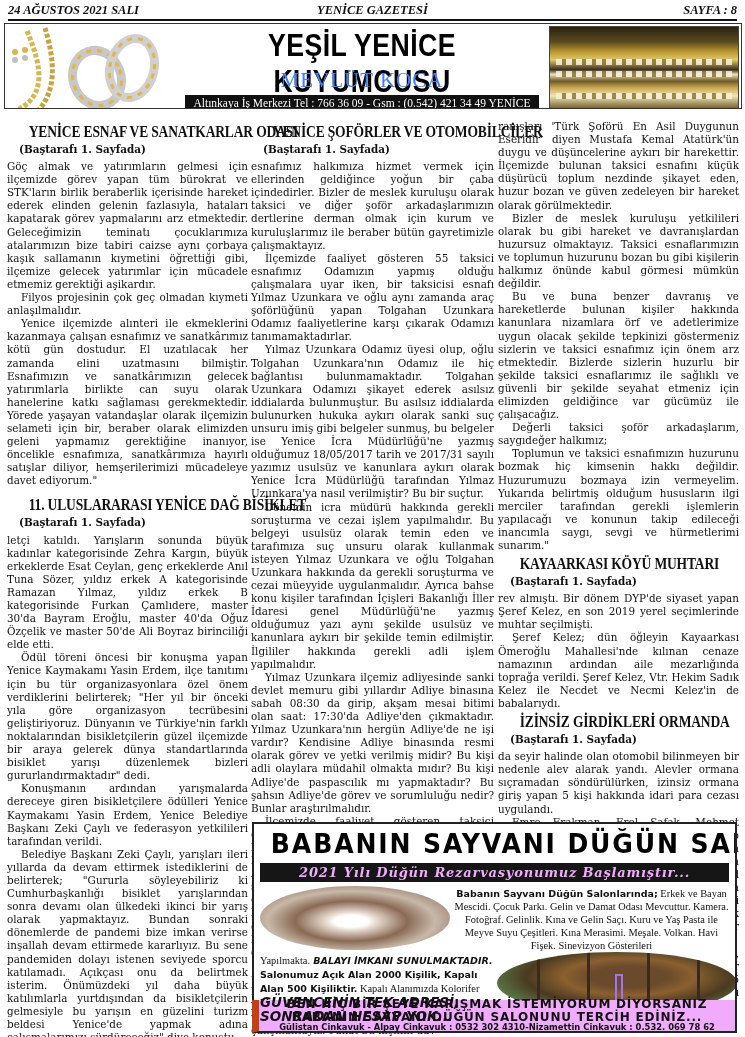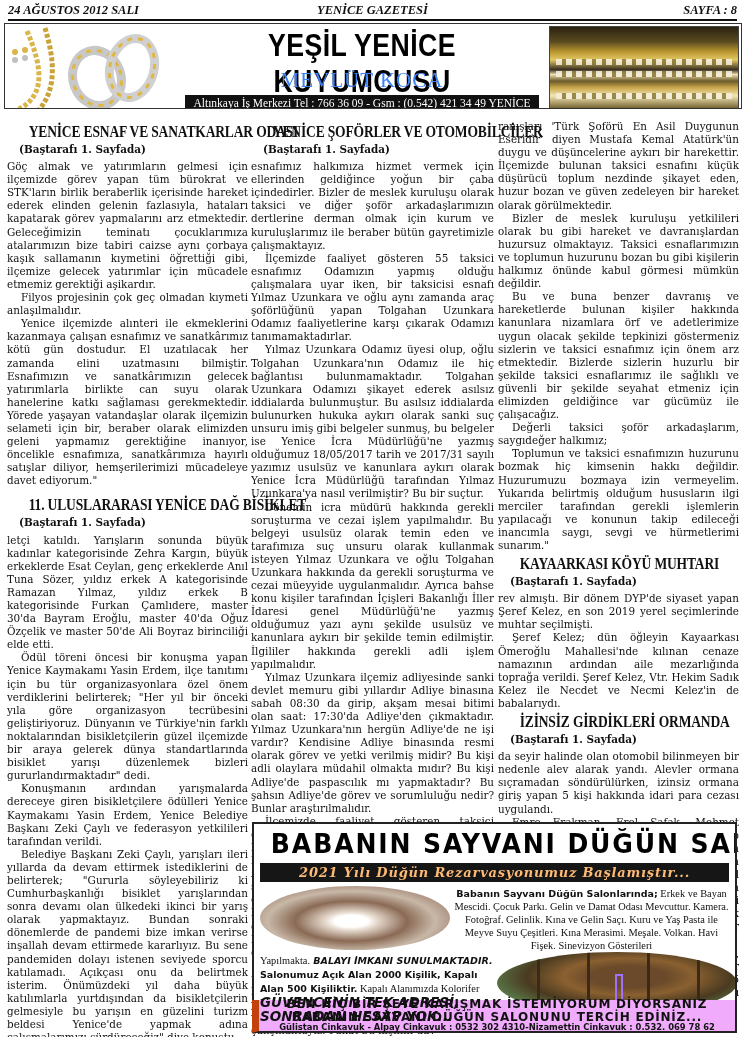--- a/index.html
+++ b/index.html
@@ -37,41 +37,41 @@
   .col p.noindent { text-indent: 0; }
   .headline { font-family: "Liberation Serif", serif; font-size: 16.5px; line-height: 20px; text-align: center;
     transform: scaleX(0.82); transform-origin: center; white-space: nowrap; letter-spacing: -0.2px; margin: 2px 0 1px; }
   .contd { font-weight: bold; font-size: 10.4px; margin: 1px 0 4px 12px; text-indent: 0 !important; }
   .sep { height: 6px; }
 
   
   .botad { position: absolute; left: 252px; top: 822px; width: 485px; height: 211px; border: 2px solid #222; background: #fff; overflow: hidden; }
   .ad-title { position: absolute; left: 0; right: 0; top: 4px; text-align: center; font-family: "DejaVu Sans", sans-serif;
     font-weight: bold; font-size: 27px; letter-spacing: 2px; color: #000; transform: scaleX(0.93); white-space: nowrap; }
-  .ad-band { position: absolute; left: 6px; right: 6px; top: 39px; height: 19px; background: #161616; color: #fdba74;
+  .ad-band { position: absolute; left: 6px; right: 6px; top: 39px; height: 19px; background: #161616; color: #f0abfc;
     font-family: "DejaVu Serif", serif; font-weight: bold; font-style: italic; font-size: 13px; line-height: 19px; text-align: center; letter-spacing: 0.8px; white-space: nowrap; }
   .wed-photo { position: absolute; left: 6px; top: 62px; width: 190px; height: 64px; border-radius: 50%;
     background: radial-gradient(ellipse at 48% 55%, #ffffff 0 12%, #e8dcd0 18%, #8a6a55 40%, #c8b8a8 60%, #a08070 80%, #ffffff 100%); }
   .hall-photo { position: absolute; left: 243px; top: 128px; width: 240px; height: 62px; border-radius: 50%;
     background: radial-gradient(ellipse at 55% 40%, #6a4a2a 0 20%, #8a6030 35%, #4a3a20 55%, #5a7a4a 75%, #c0a070 95%); overflow: hidden; }
   .hall-photo .beam { position: absolute; top: 0; width: 3px; height: 100%; background: #3a2a1a; }
   .hall-photo .neon { position: absolute; left: 118px; top: 22px; width: 8px; height: 30px; border: 2px solid #a070ff; }
   .ad-text1 { position: absolute; left: 200px; right: 6px; top: 63px; font-family: "Liberation Serif", serif; font-size: 10.4px; line-height: 13px; text-align: center; }
   .ad-text1 b { font-family: "DejaVu Sans", sans-serif; font-size: 9.5px; }
   .ad-text2 { position: absolute; left: 6px; top: 130px; width: 240px; font-family: "Liberation Serif", serif; font-size: 10.4px; line-height: 14px; }
   .ad-text2 .bi { font-family: "DejaVu Sans", sans-serif; font-weight: bold; font-style: italic; font-size: 9.5px; }
   .ad-text2 .bs { font-family: "DejaVu Sans", sans-serif; font-weight: bold; font-size: 9.5px; }
   .ad-slogan { position: absolute; left: 6px; top: 171px; font-family: "DejaVu Sans", sans-serif; font-weight: bold; font-style: italic; font-size: 13.5px; line-height: 14px; }
   .ad-slogan, .ad-foot1 { z-index: 2; }
 </style>
 </head>
 <body>
 
 <div class="runhead">
-  <span>24 AĞUSTOS 2012 SALI</span>
+  <span>24 AĞUSTOS 2021 SALI</span>
   <span class="center">YENİCE GAZETESİ</span>
   <span>SAYFA : 8</span>
 </div>
 
 <div class="topad">
   <svg class="jewel" viewBox="0 0 170 86">
     <g>
       <path d="M20 5 C 35 40, 40 70, 10 84" stroke="#d9b54a" stroke-width="5" fill="none" stroke-dasharray="4 2"></path>
       <path d="M38 2 C 48 35, 50 65, 30 86" stroke="#c9a33a" stroke-width="5" fill="none" stroke-dasharray="4 2"></path>
       <circle cx="8" cy="26" r="3" fill="#d9b54a"></circle>

